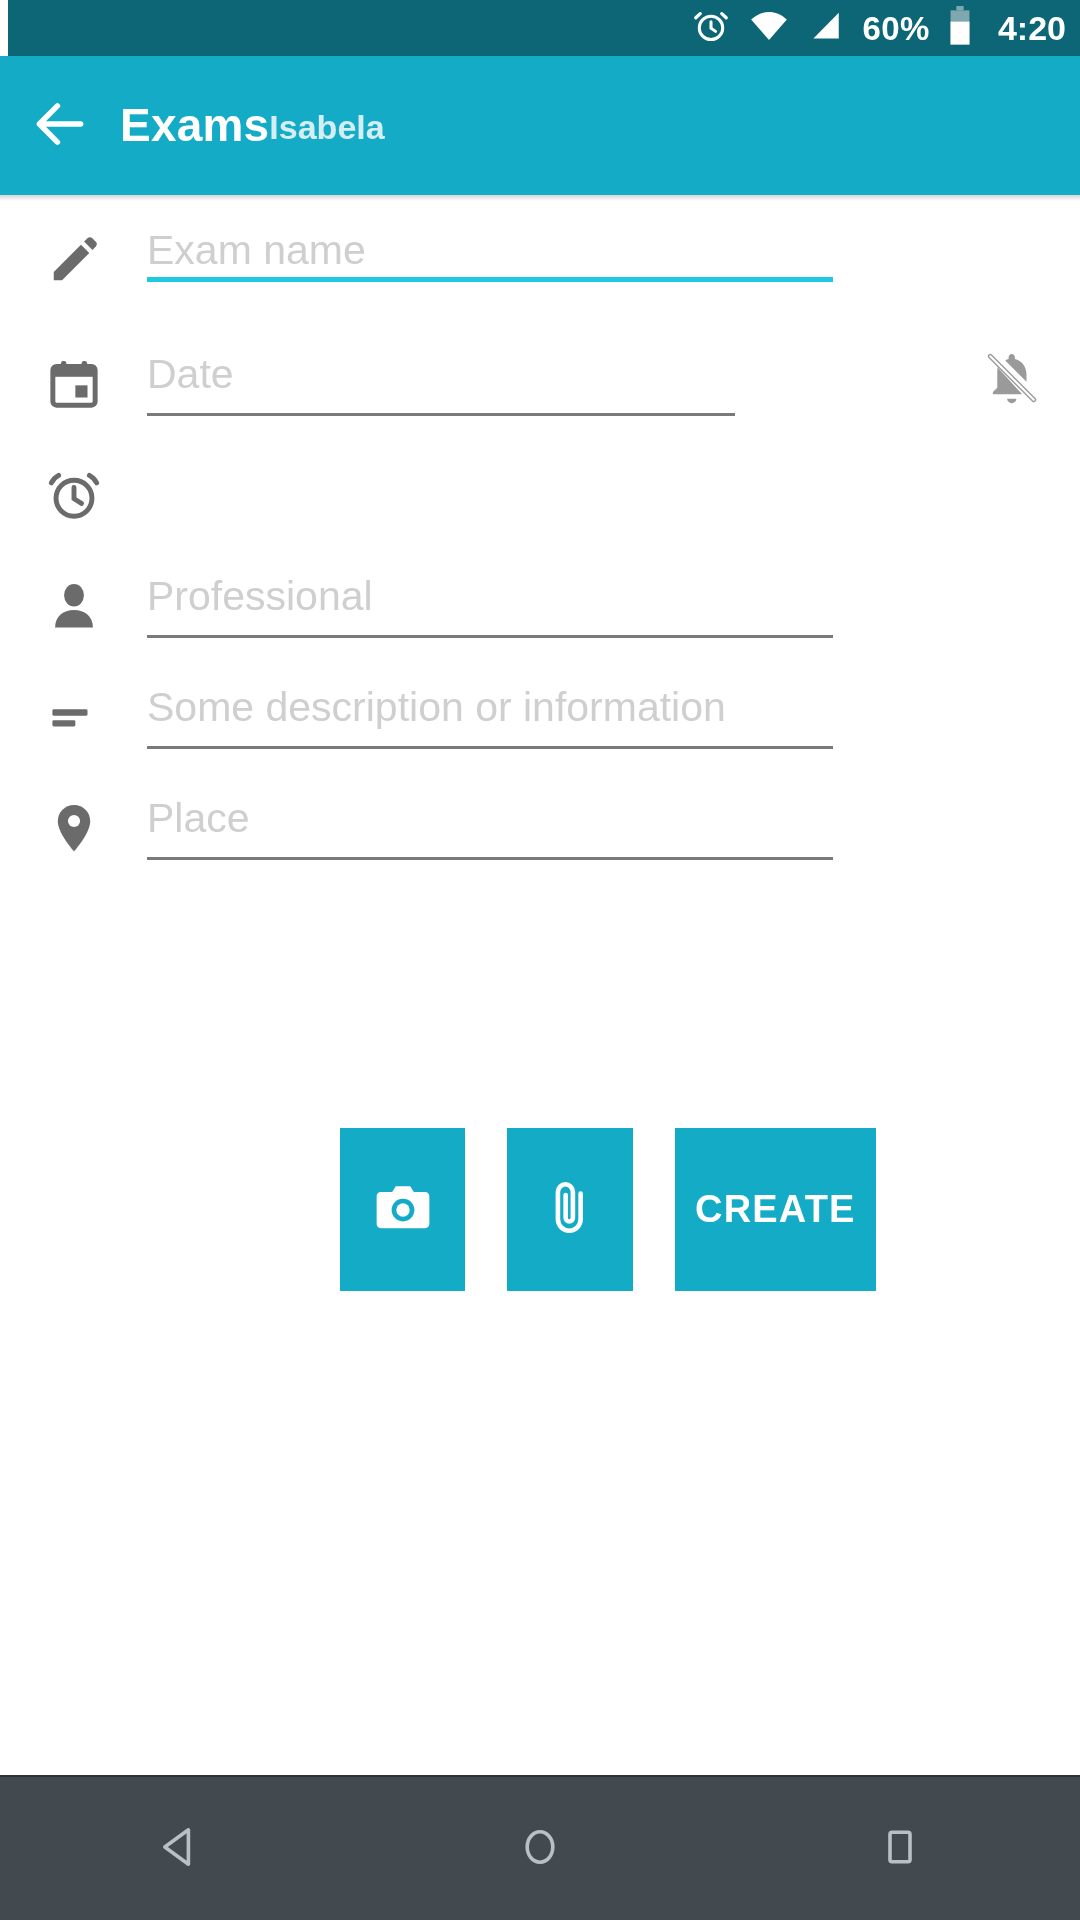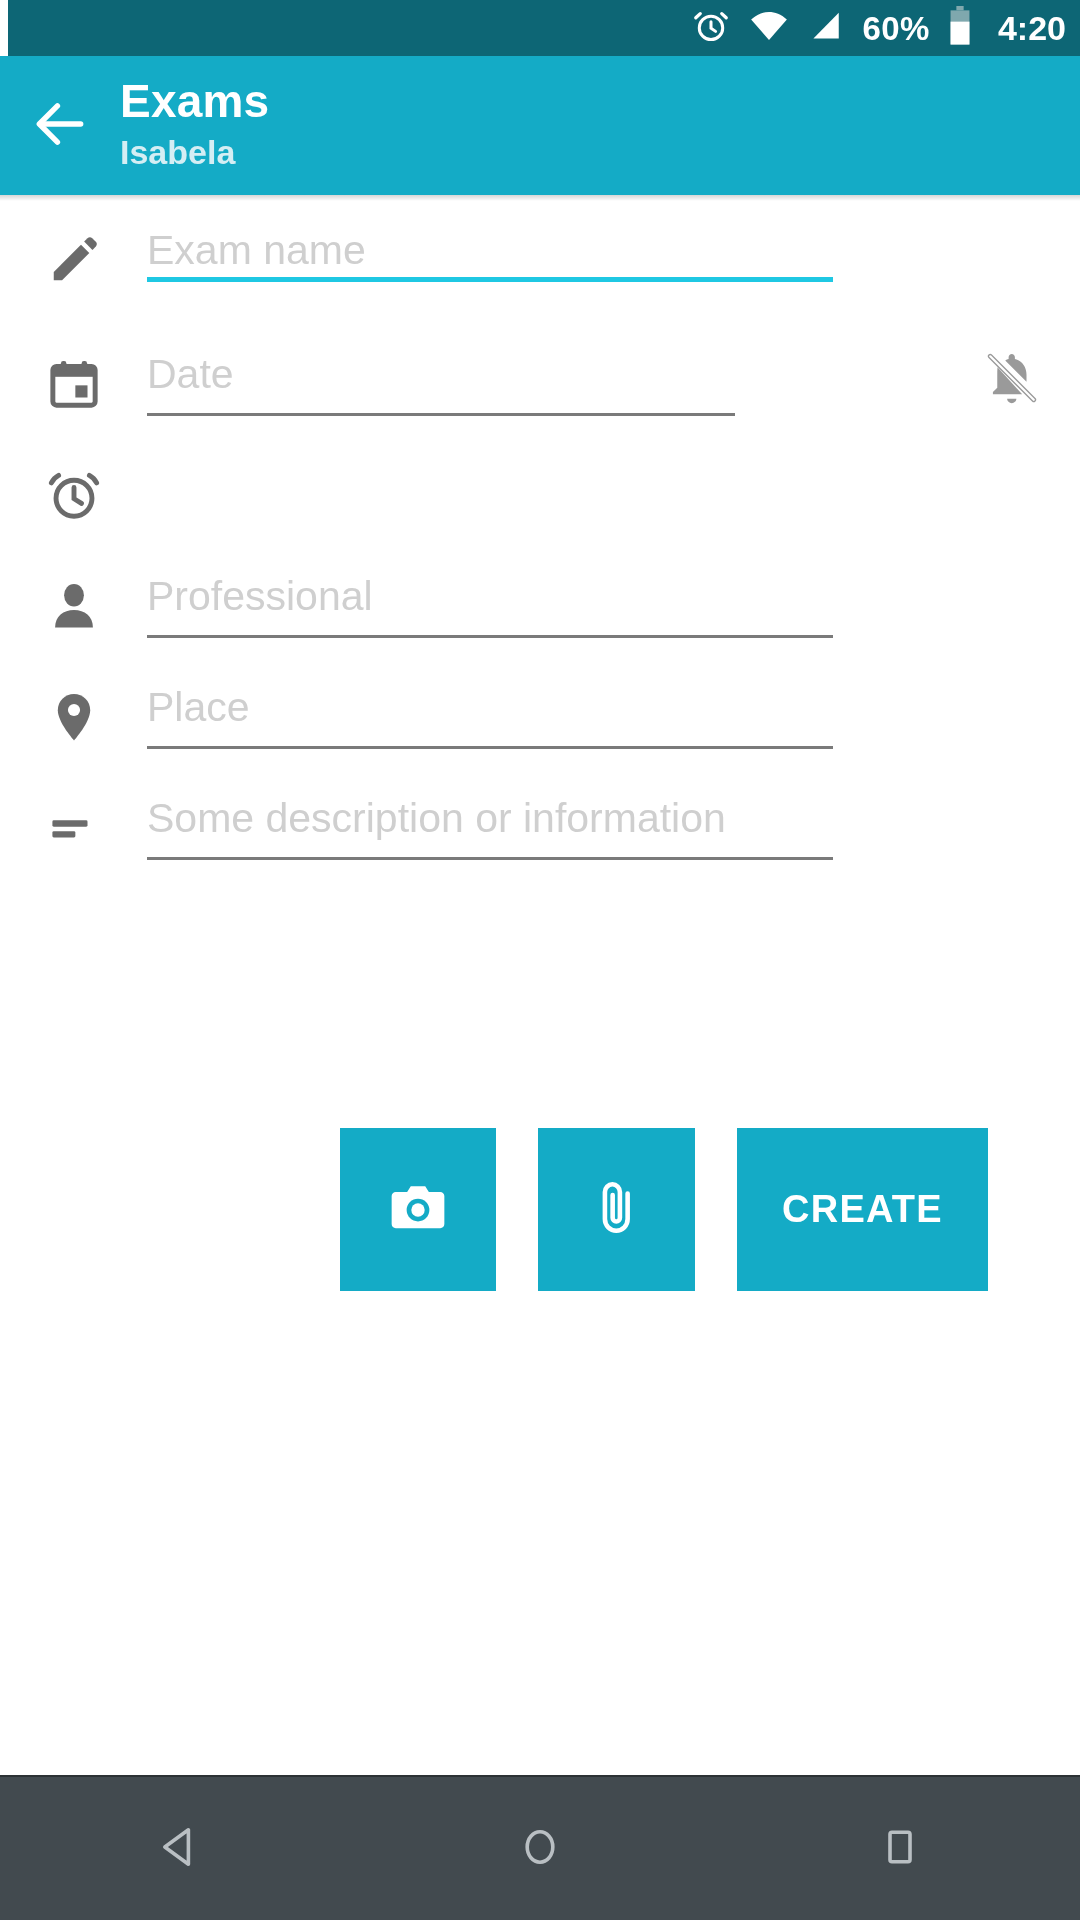--- a/index.html
+++ b/index.html
@@ -27,21 +27,21 @@
   .app-bar {
     position:absolute; left:0; top:56px; width:1080px; height:139px;
     background:#14abc6;
     display:flex; align-items:center;
   }
   .back-btn {
     width:120px; height:139px;
     display:flex; align-items:center; justify-content:center;
     cursor:pointer;
   }
-  .app-bar-titles { display:flex; flex-direction:column; justify-content:flex-start; }
+  .app-bar-titles { display:flex; justify-content:flex-start; }
   .app-title {
     color:#ffffff; font-size:46px; font-weight:bold;
     line-height:1.05; letter-spacing:0.2px;
   }
   .app-subtitle {
     color:#d4eef4; font-size:34px; font-weight:bold;
     line-height:1.3; margin-top:4px;
   }
   .app-bar-shadow {
     position:absolute; left:0; top:195px; width:1080px; height:6px;
@@ -78,21 +78,21 @@
   .underline.focused { background:#1fc8e3; height:5px; }
   .trailing-btn {
     position:absolute; right:30px; top:18px;
     width:76px; height:76px;
     display:flex; align-items:center; justify-content:center;
     cursor:pointer;
   }
 
   
   .actions {
-    position:absolute; left:0; top:1128px; width:988px;
+    position:absolute; left:0; top:1128px; width:876px;
     display:flex; align-items:flex-start; gap:42px;
     padding-left:340px;
   }
   .btn-square {
     width:165px; height:163px;
     background:#14abc6;
     display:flex; align-items:center; justify-content:center;
     cursor:pointer; border:none;
   }
   .btn-create {
@@ -231,40 +231,40 @@
         </svg>
       </div>
       <div class="field-wrap">
         <input class="field-input" type="text" placeholder="Professional" style="">
         <div class="underline" style="width:686px;"></div>
       </div>
     </div>
 
     <div class="field-row">
       <div class="field-icon">
+        <svg width="54" height="40" viewBox="0 0 24 16">
+          <rect x="2.4" y="4.6" width="15.6" height="2.8" rx="0.6" fill="#6b6b6b"></rect>
+          <rect x="2.4" y="9.4" width="10.2" height="2.8" rx="0.6" fill="#6b6b6b"></rect>
+        </svg>
+      </div>
+      <div class="field-wrap">
+        <input class="field-input" type="text" placeholder="Some description or information" style="">
+        <div class="underline" style="width:686px;"></div>
+      </div>
+    </div>
+
+    <div class="field-row">
+      <div class="field-icon">
         <svg width="54" height="54" viewBox="0 0 24 24">
           <path d="M12 1.8 C8.0 1.8 4.8 5.0 4.8 9.0 C4.8 14.4 12 22.4 12 22.4 C12 22.4 19.2 14.4 19.2 9.0 C19.2 5.0 16.0 1.8 12 1.8 Z" fill="#6b6b6b"></path>
           <circle cx="12" cy="8.9" r="2.7" fill="#ffffff"></circle>
         </svg>
       </div>
       <div class="field-wrap">
         <input class="field-input" type="text" placeholder="Place" style="">
-        <div class="underline" style="width:686px;"></div>
-      </div>
-    </div>
-
-    <div class="field-row">
-      <div class="field-icon">
-        <svg width="54" height="40" viewBox="0 0 24 16">
-          <rect x="2.4" y="4.6" width="15.6" height="2.8" rx="0.6" fill="#6b6b6b"></rect>
-          <rect x="2.4" y="9.4" width="10.2" height="2.8" rx="0.6" fill="#6b6b6b"></rect>
-        </svg>
-      </div>
-      <div class="field-wrap">
-        <input class="field-input" type="text" placeholder="Some description or information" style="">
         <div class="underline" style="width:686px;"></div>
       </div>
     </div>
 
   </div>
 
   <div class="actions">
     <button class="btn-square">
       <span>
         <svg width="62" height="62" viewBox="0 0 24 24">

